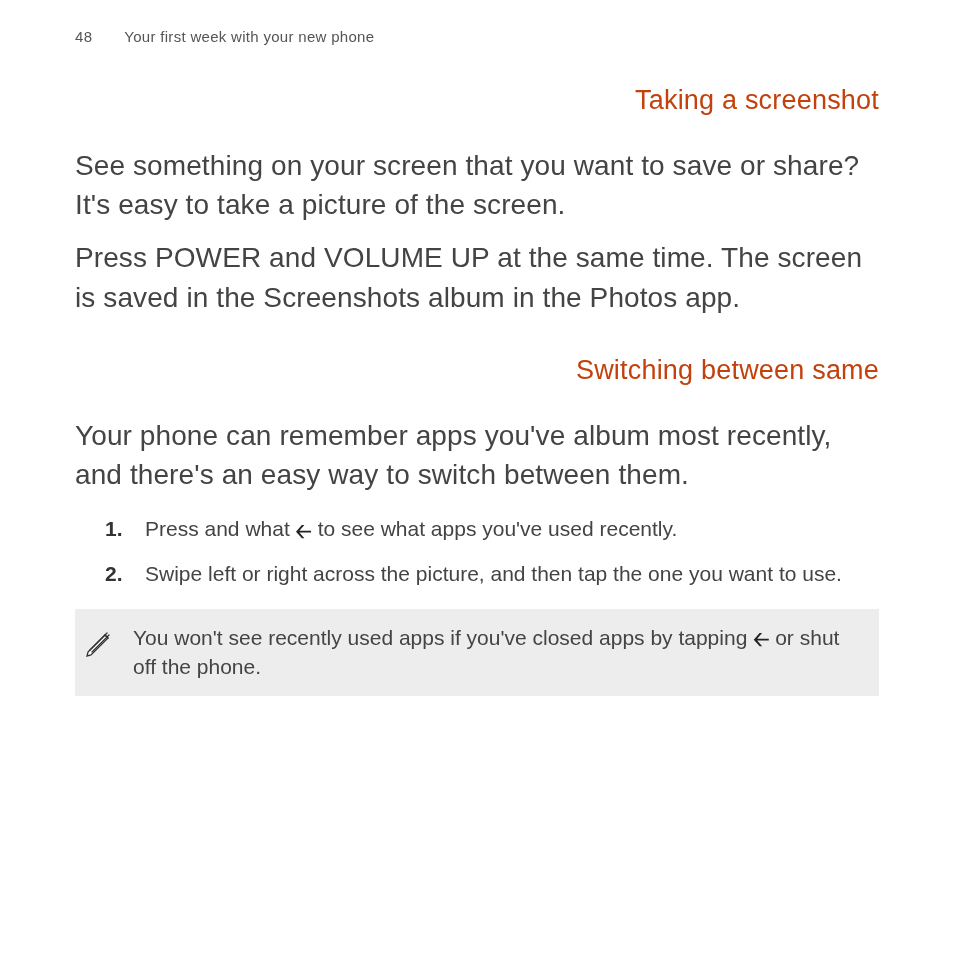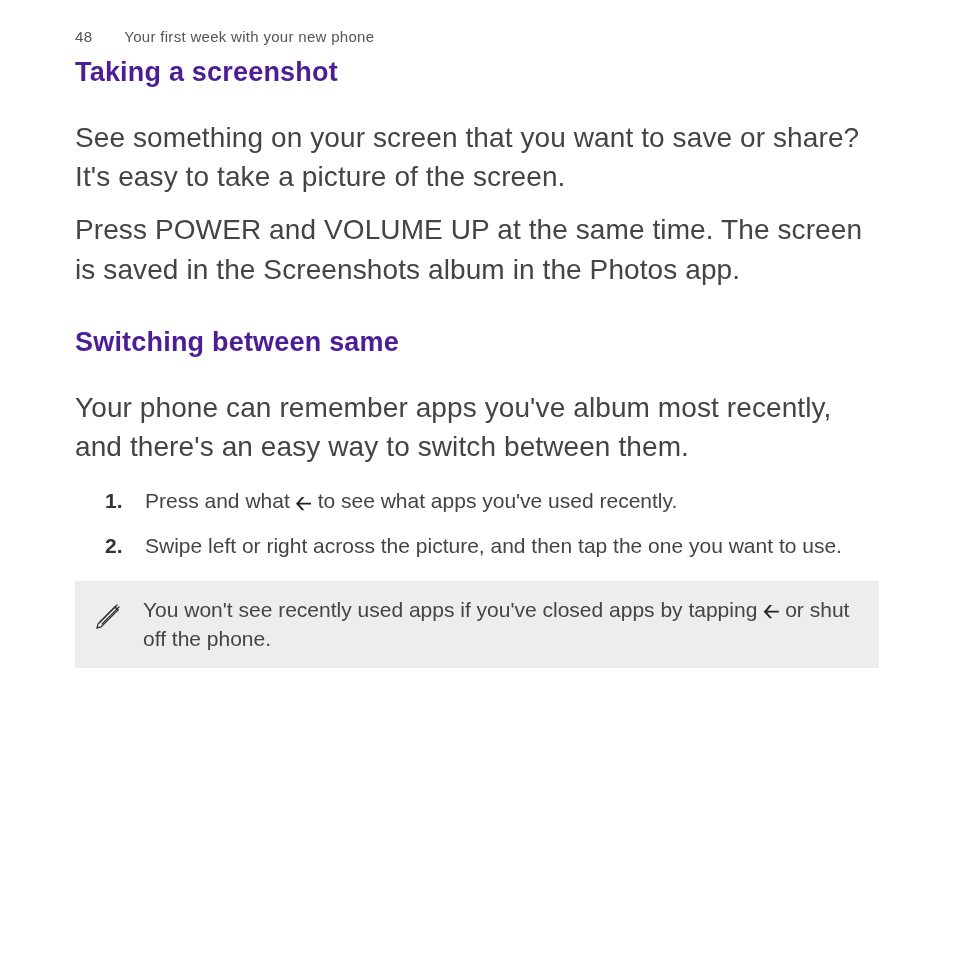--- a/index.html
+++ b/index.html
@@ -16,35 +16,36 @@
       color: #333333;
     }
     .page {
       padding: 28px 75px 40px 75px;
     }
     .header-line {
       display: flex;
       align-items: baseline;
       font-size: 15px;
       color: #555555;
-      margin-bottom: 12px;
+      margin-bottom: 40px;
       letter-spacing: 0.3px;
     }
     .page-number {
       margin-right: 32px;
     }
     .chapter-title {
       color: #555555;
     }
     h1.green-heading {
-      color: #4c1d95;
-      font-weight: bold;
+      color: #c2410c;
+      font-weight: normal;
       font-size: 27px;
       margin-bottom: 30px;
       letter-spacing: 0.2px;
+      text-align: right;
     }
     p.body-text {
       font-size: 28px;
       color: #444444;
       line-height: 1.4;
       margin-bottom: 14px;
       letter-spacing: 0.1px;
     }
     .spacer-section {
       height: 24px;
@@ -72,21 +73,21 @@
     .back-icon {
       display: inline-block;
       font-weight: bold;
       font-size: 20px;
       vertical-align: middle;
       line-height: 1;
       color: #222222;
     }
     .note-box {
       background: #ededed;
-      padding: 14px 20px 14px 18px;
+      padding: 14px 20px 14px 8px;
       display: flex;
       align-items: flex-start;
       margin-top: 6px;
     }
     .note-icon {
       flex: 0 0 40px;
       margin-right: 10px;
       padding-top: 4px;
     }
     .note-text {

